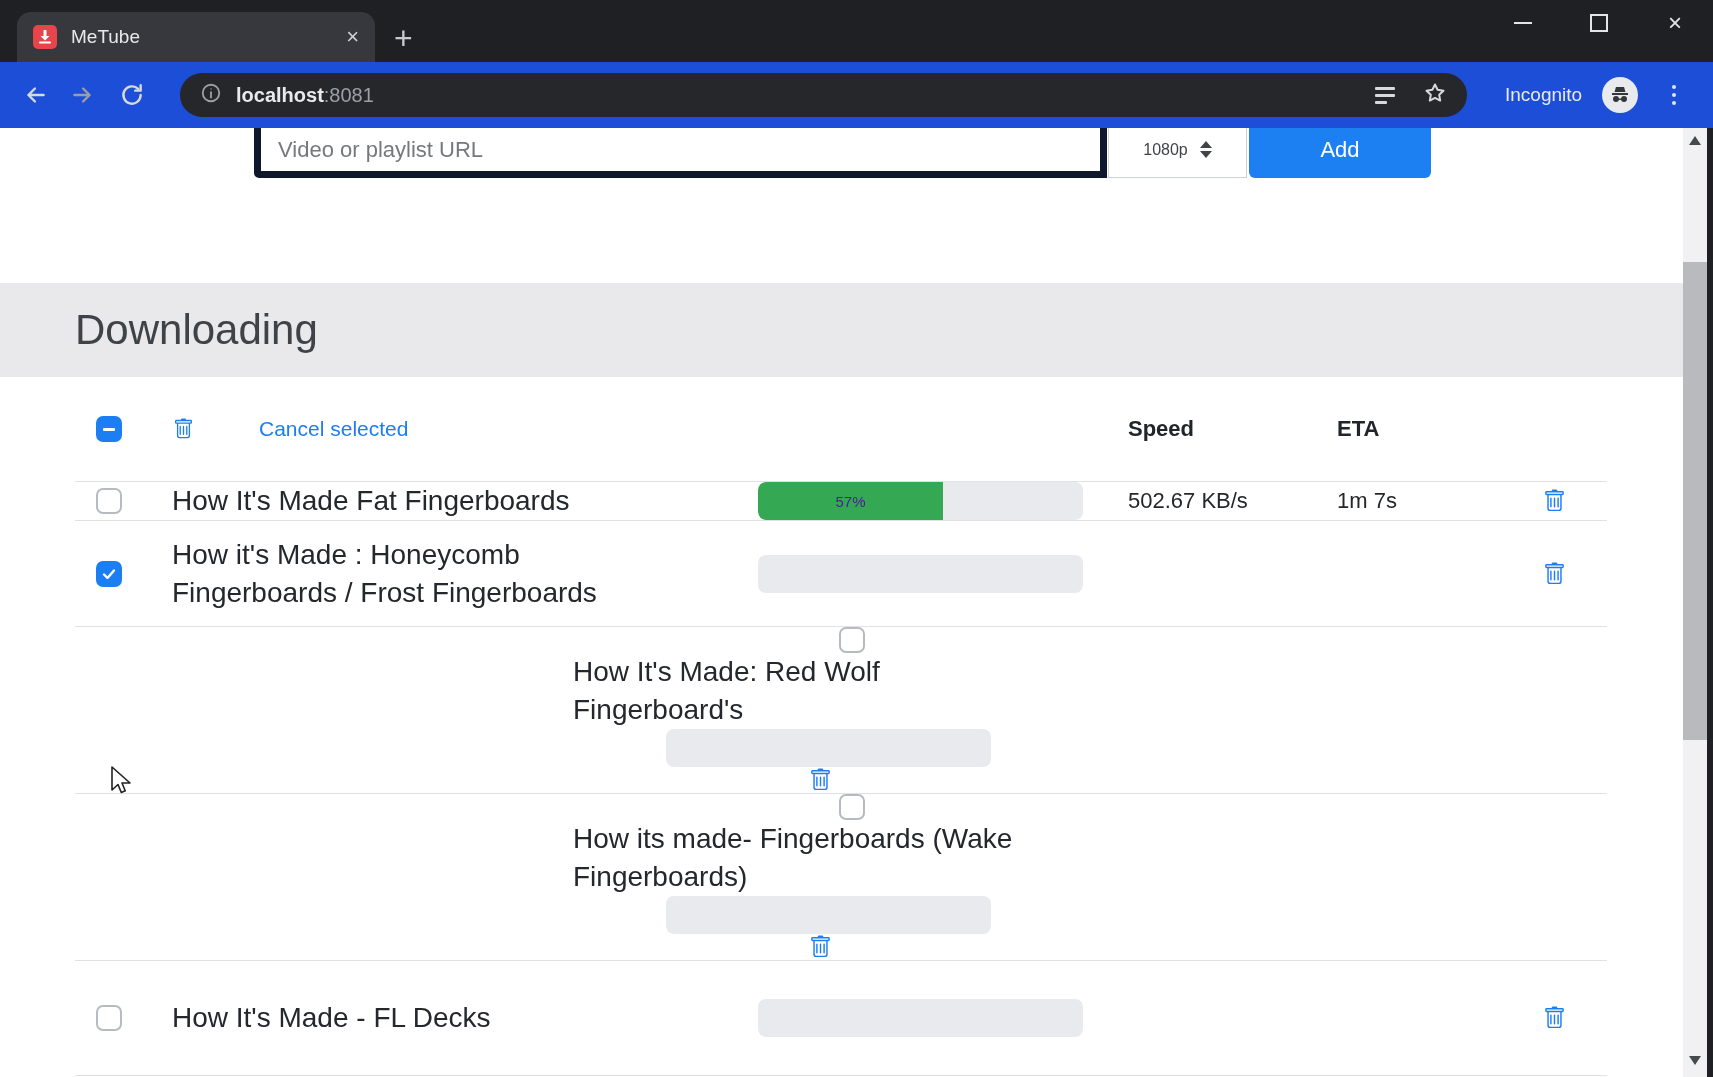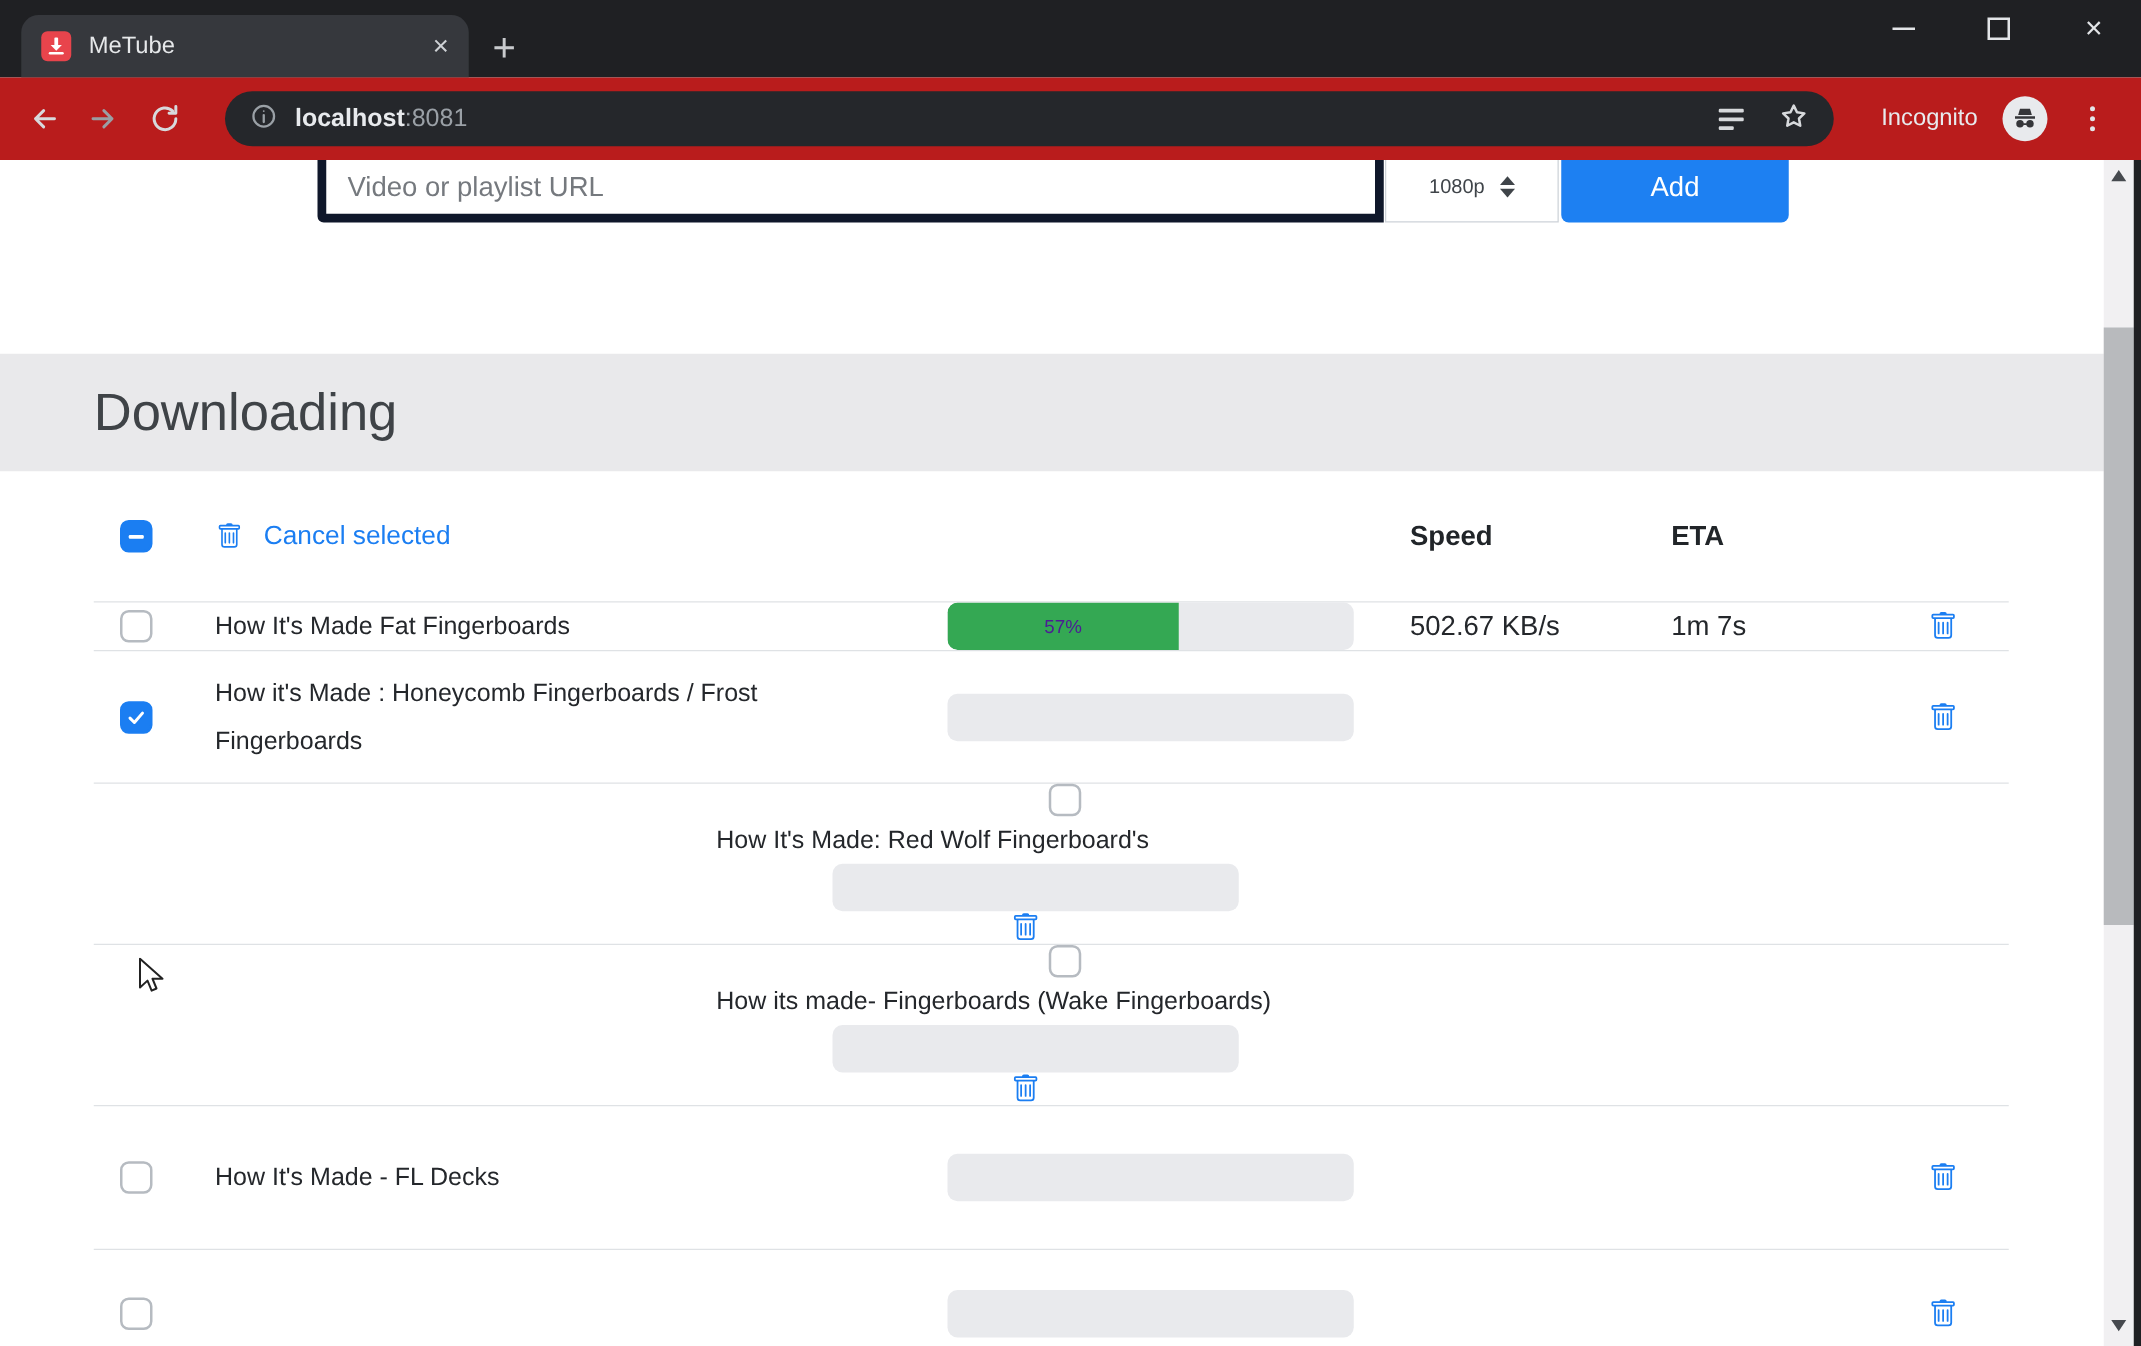--- a/index.html
+++ b/index.html
@@ -14,21 +14,21 @@
   .favicon{width:24px;height:24px;border-radius:5px;background:#e8444c;display:flex;align-items:center;justify-content:center;flex:none;}
   .tab-title{color:#e6e8ea;font-size:19px;margin-left:14px;}
   .tab-close{margin-left:auto;color:#cfd2d6;font-size:22px;line-height:1;cursor:default;}
   .newtab{position:absolute;left:394px;top:22px;color:#c8cacd;font-size:32px;font-weight:300;line-height:1;}
   .winctl{position:absolute;right:0;top:0;height:46px;display:flex;align-items:center;}
   .winbtn{width:76px;height:46px;display:flex;align-items:center;justify-content:center;color:#e3e5e8;}
   .ic-min{width:18px;height:2px;background:#e3e5e8;}
   .ic-max{width:14px;height:14px;border:2px solid #e3e5e8;}
   .ic-x{font-size:24px;line-height:1;font-weight:300;}
 
-  .toolbar{position:relative;width:100%;height:66px;background:#b91c1c;}
+  .toolbar{position:relative;width:100%;height:66px;background:#1d4ed8;}
   .navic{position:absolute;top:17px;width:32px;height:32px;display:flex;align-items:center;justify-content:center;}
   .urlpill{position:absolute;left:180px;top:11px;width:1287px;height:44px;border-radius:22px;background:#25272b;
            display:flex;align-items:center;padding:0 20px;box-sizing:border-box;}
   .urlhost{color:#e8eaed;font-size:20px;font-weight:700;margin-left:14px;}
   .urlport{color:#9aa0a6;font-size:20px;}
   .pill-icons{margin-left:auto;display:flex;align-items:center;gap:28px;}
   .rl-icon{display:flex;flex-direction:column;gap:4px;}
   .rl-icon i{display:block;height:3px;background:#d7d9dc;border-radius:1px;}
   .incog-label{position:absolute;left:1505px;top:0;height:66px;display:flex;align-items:center;color:#e8eaed;font-size:19px;}
   .incog-avatar{position:absolute;left:1602px;top:15px;width:36px;height:36px;border-radius:50%;background:#e8eaed;
@@ -65,21 +65,21 @@
   .t-row:nth-of-type(6){min-height:101px;}
   .t-row:nth-of-type(7){min-height:110px;}
   .cell{display:flex;align-items:center;box-sizing:border-box;}
   .cb-cell{width:47px;padding-left:21px;}
   .title-cell{width:636px;padding-left:50px;padding-right:106px;}
   .bar-cell{width:350px;}
   .speed-cell{width:200px;padding-left:20px;font-size:22px;color:#24272b;}
   .eta-cell{width:152px;padding-left:29px;font-size:22px;color:#24272b;}
   .trash-cell{flex:1;justify-content:flex-end;padding-right:41px;}
   .col-label{font-size:22px;font-weight:700;color:#212529;}
-  .row-title{font-size:20px;color:#24272b;line-height:38px;}
+  .row-title{font-size:28px;color:#24272b;line-height:38px;}
   .cancel-link{color:#1b7ef2;font-size:21px;margin-left:16px;cursor:pointer;}
 
   .checkbox{width:26px;height:26px;border:2px solid #b6bbc1;border-radius:7px;background:#fff;box-sizing:border-box;
             display:flex;align-items:center;justify-content:center;flex:none;}
   .checkbox.checked,.checkbox.indet{background:#1b7ef2;border-color:#1b7ef2;}
   .checkbox .mark{display:none;}
   .checkbox.checked .mark{display:block;}
   .minusbar{display:none;width:12px;height:3px;background:#fff;border-radius:1px;}
   .checkbox.indet .minusbar{display:block;}
 
@@ -120,21 +120,21 @@
     <span class="band-title">Downloading</span>
   </div>
 
   <div class="table">
     <div class="t-header">
       <div class="cell cb-cell">
         <div class="checkbox indet">
             <span class="minusbar"></span>
           </div>
       </div>
-      <div class="cell title-cell" style="padding-right:0;">
+      <div class="cell title-cell" style="padding-right:0;gap:48px;">
         <span class="trash">
           <svg width="21" height="24" viewBox="0 0 16 16" fill="#1b7ef2">
             <path d="M5.5 5.5A.5.5 0 0 1 6 6v6a.5.5 0 0 1-1 0V6a.5.5 0 0 1 .5-.5m2.5 0a.5.5 0 0 1 .5.5v6a.5.5 0 0 1-1 0V6a.5.5 0 0 1 .5-.5m3 .5a.5.5 0 0 0-1 0v6a.5.5 0 0 0 1 0z"></path>
             <path d="M14.5 3a1 1 0 0 1-1 1H13v9a2 2 0 0 1-2 2H5a2 2 0 0 1-2-2V4h-.5a1 1 0 0 1-1-1V2a1 1 0 0 1 1-1H6a1 1 0 0 1 1-1h2a1 1 0 0 1 1 1h3.5a1 1 0 0 1 1 1zM4.118 4 4 4.059V13a1 1 0 0 0 1 1h6a1 1 0 0 0 1-1V4.059L11.882 4zM2.5 3h11V2h-11z"></path>
           </svg>
         </span>
         <span class="cancel-link">Cancel selected</span>
       </div>
       <div class="cell bar-cell"></div>
       <div class="cell speed-cell">

